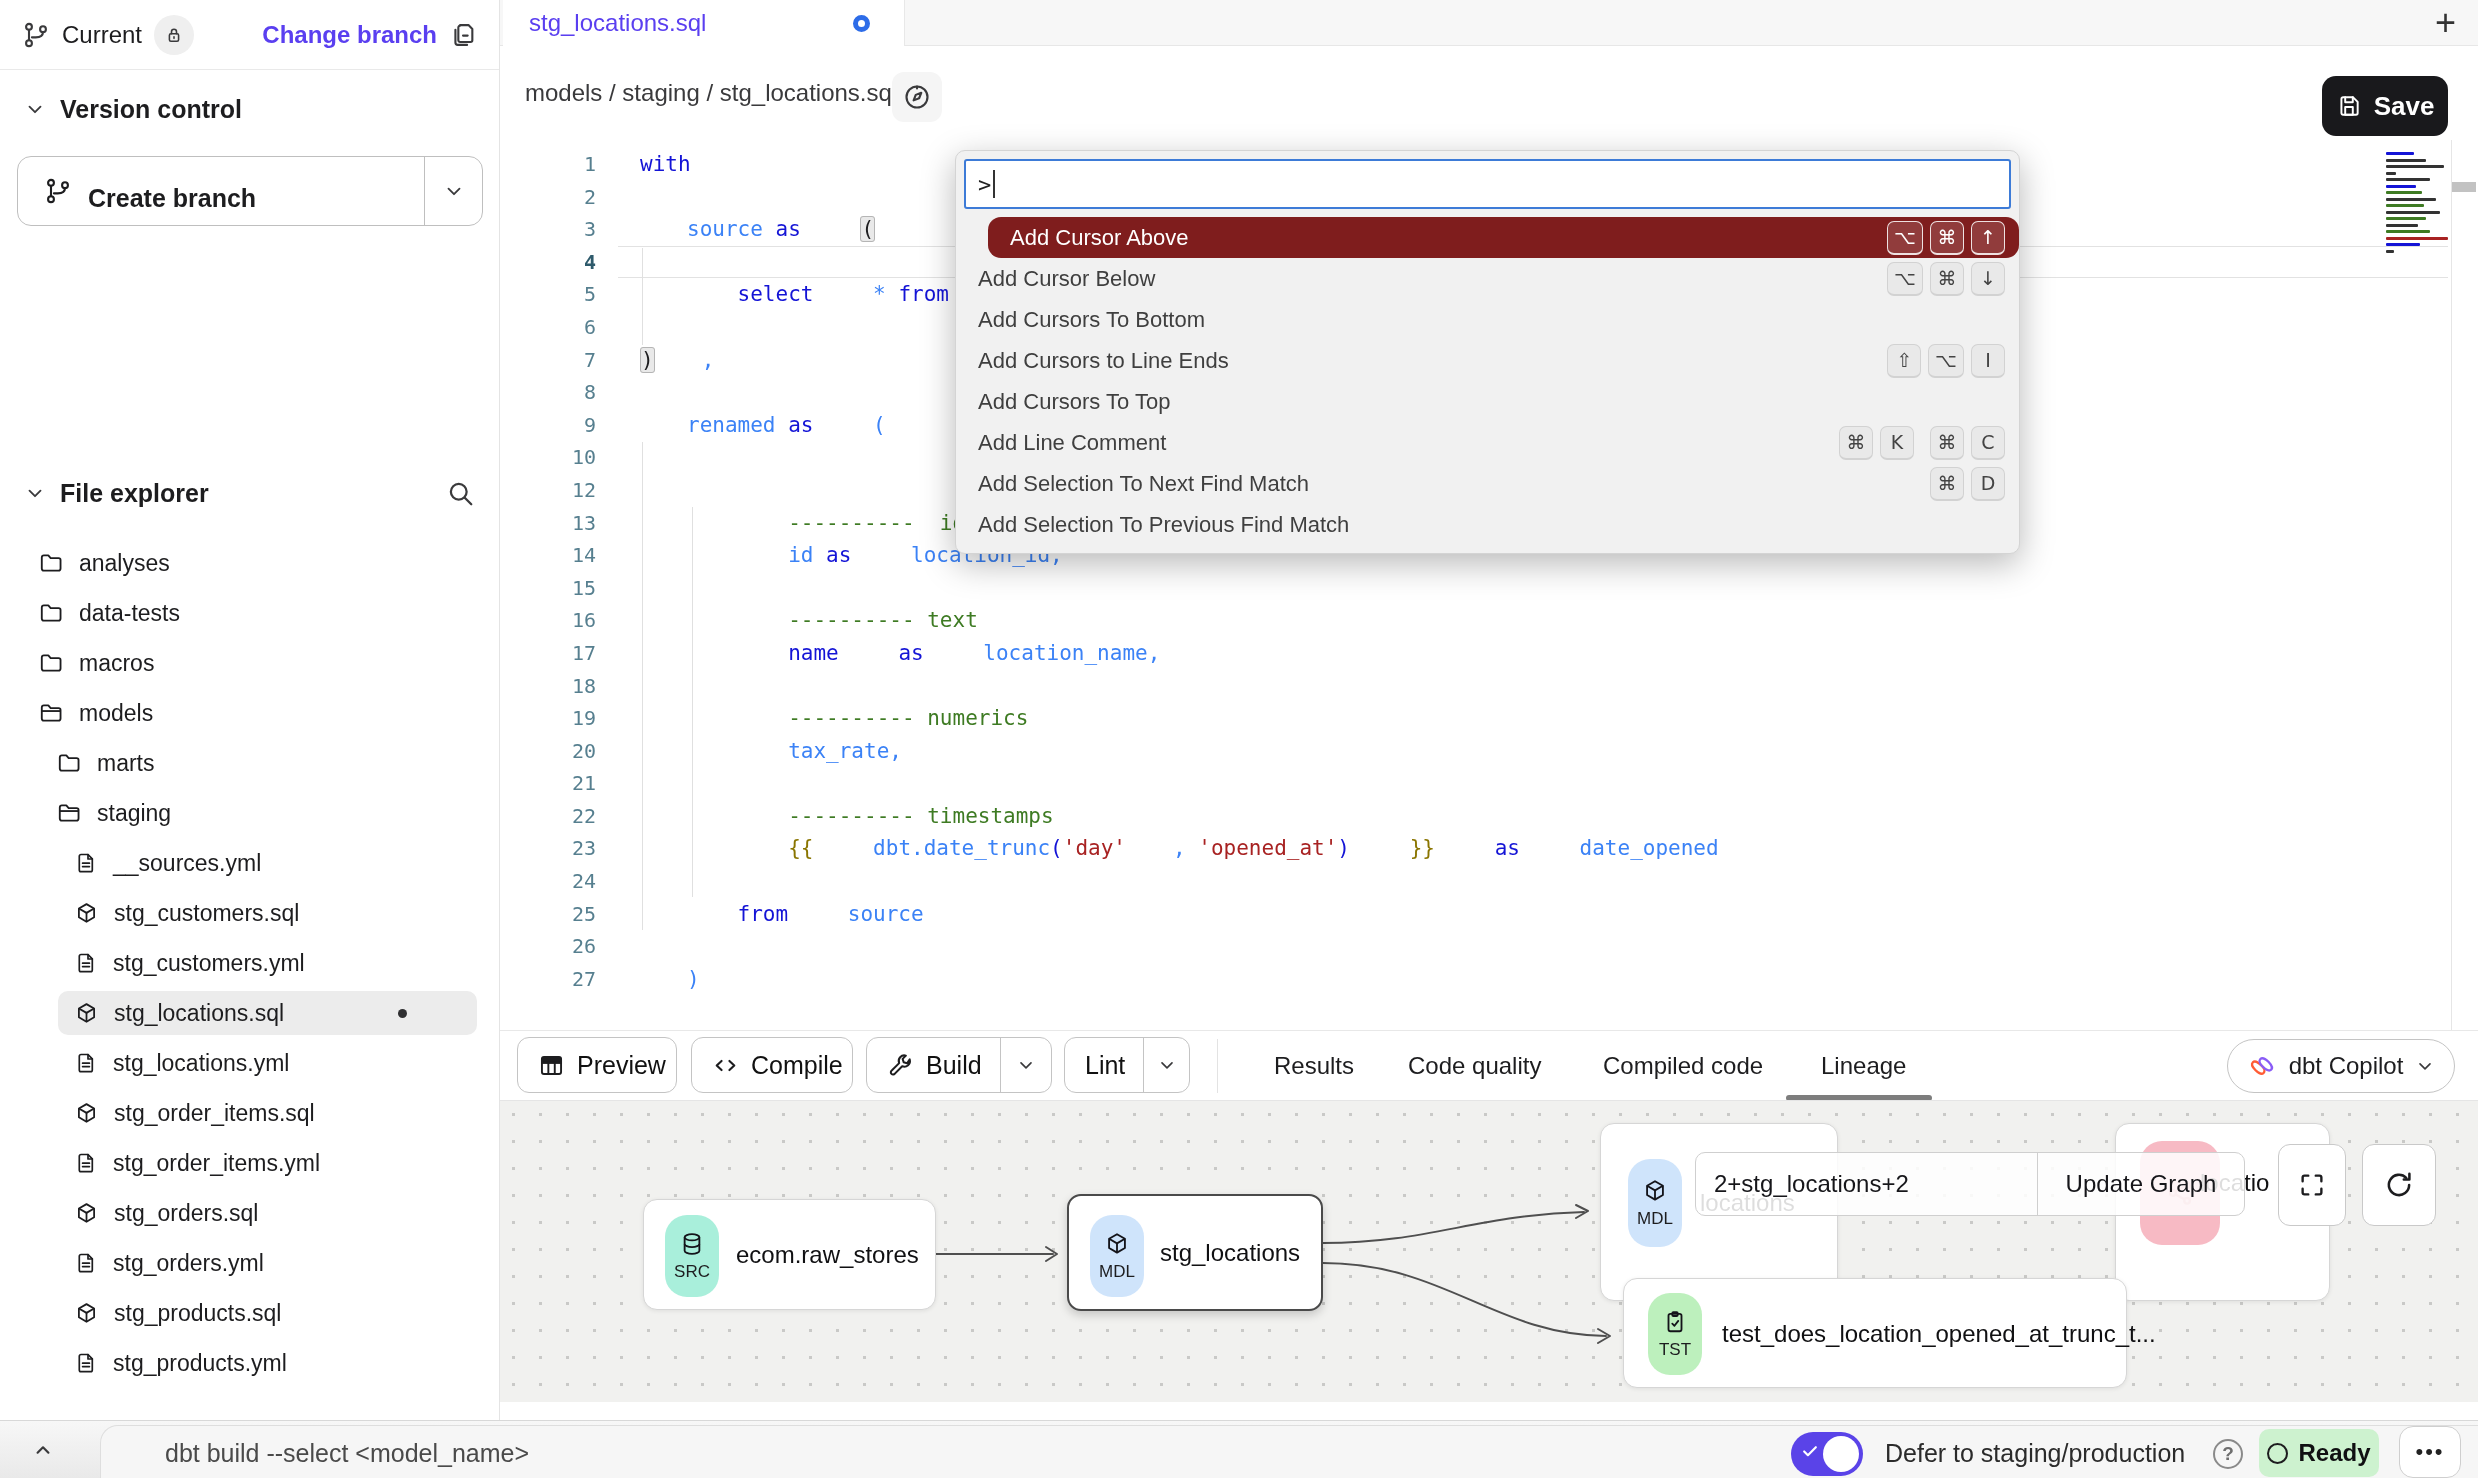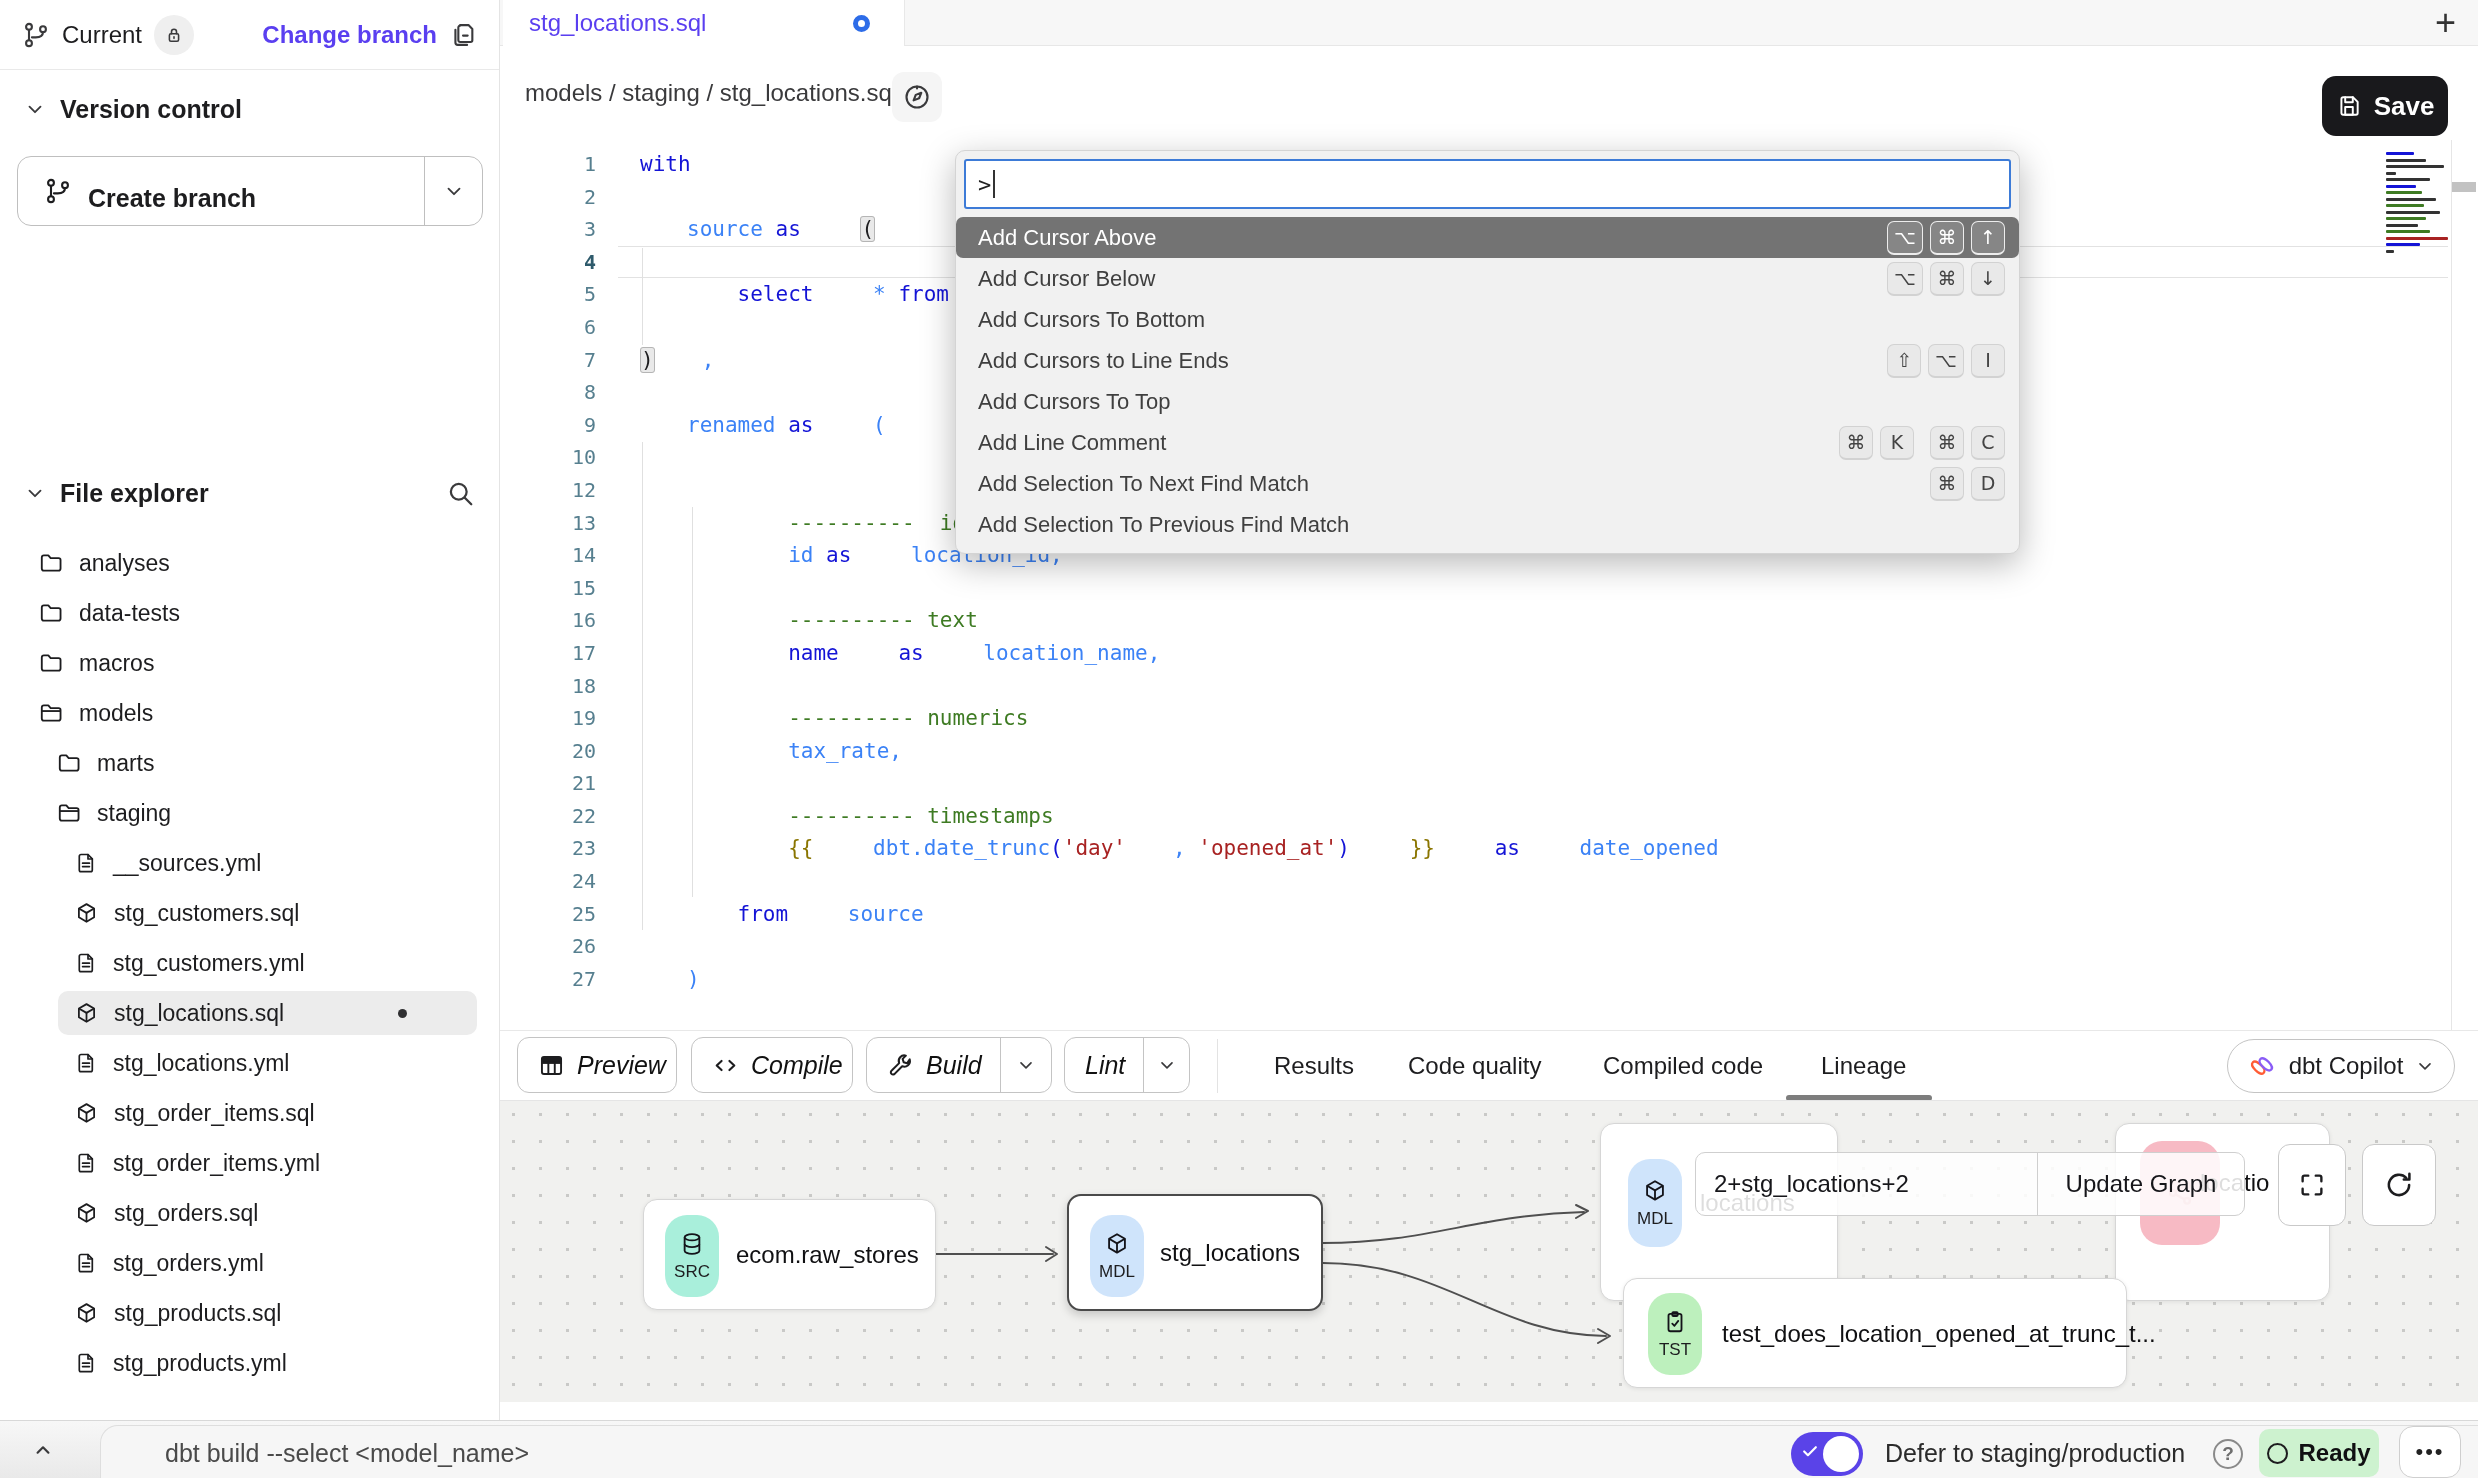--- a/index.html
+++ b/index.html
@@ -52,29 +52,29 @@
   #minimap { position:absolute; right:28px; top:12px; width:64px; }
   .mm-bar { height:3px; margin-bottom:3.5px; border-radius:1px; }
   #mm-divider { position:absolute; left:1951px; top:0; height:890px; width:1px; background:#e6e6e6; }
   #mm-slider { position:absolute; right:2px; top:42px; width:24px; height:10px; background:#c2c2c2; }
 
   
   #palette { position:absolute; left:455px; top:10px; width:1065px; background:#f1f1f1; border:1px solid #d4d4d4; border-radius:10px; box-shadow:0 10px 34px rgba(0,0,0,.28); padding-bottom:8px; overflow:hidden; z-index:40; font-family:"Liberation Sans",sans-serif; }
   .p-input { margin:8px; height:50px; background:#fff; border:2px solid #3d7bd7; border-radius:3px; display:flex; align-items:center; padding-left:12px; font-family:"DejaVu Sans Mono",monospace; font-size:22px; color:#222; }
   .p-caret { width:2px; height:28px; background:#333; margin-left:2px; }
   .p-row { height:41px; display:flex; align-items:center; padding:0 14px 0 22px; font-size:22px; color:#3f3f3f; cursor:pointer; }
-  .p-row.sel { background:#737373; color:#fff; border-radius:7px; }
+  .p-row.sel { background:#7f1d1d; color:#fff; border-radius:13px;margin-left:32px; }
   .p-keys { margin-left:auto; display:flex; gap:16px; }
   .kgroup { display:flex; gap:7px; }
   .kcap { min-width:34px; height:34px; padding:0 6px; border-radius:7px; background:#e9e9e9; border:1px solid #d2d2d2; border-bottom-width:2.5px; display:flex; align-items:center; justify-content:center; font-size:19px; color:#444; font-family:"DejaVu Sans",sans-serif; }
   .p-row.sel .kcap { background:rgba(255,255,255,.14); border-color:rgba(255,255,255,.85); color:#fff; }
 
   
   #toolbar { position:absolute; left:500px; top:1030px; width:1978px; height:70px; background:#fff; border-top:1px solid #e8e8e8; }
-  .tbtn { position:absolute; top:6px; height:56px; border:1.5px solid #c4c4c4; border-radius:12px; background:#fff; display:flex; align-items:center; font-size:25px; color:#111; cursor:pointer;font-style:italic; }
+  .tbtn { position:absolute; top:6px; height:56px; border:1.5px solid #c4c4c4; border-radius:12px; background:#fff; display:flex; align-items:center; font-size:25px; color:#111; cursor:pointer; }
   .tbtn .ti { margin:0 12px 0 20px; display:flex; }
   .tbtn .split2 { margin-left:18px; width:52px; height:100%; border-left:1.5px solid #c4c4c4; display:flex; align-items:center; justify-content:center; }
   #tb-sep { position:absolute; left:717px; top:8px; width:1px; height:54px; background:#e3e3e3; }
   .ptab { position:absolute; top:0; height:70px; line-height:70px; font-size:24px; color:#1d1d1f; cursor:pointer; }
   #ptab-underline { position:absolute; left:1286px; top:64px; width:146px; height:6px; background:#7d7d7d; border-radius:3px; }
   .copilot { position:absolute; left:1727px; top:8px; width:228px; height:54px; border:1.5px solid #c4c4c4; border-radius:27px; background:#fff; display:flex; align-items:center; justify-content:center; gap:12px; font-size:24px; font-weight:500; cursor:pointer; }
 
   
   #canvas { position:absolute; left:500px; top:1100px; width:1978px; height:302px; background-color:#f1f1ef; background-image:radial-gradient(circle,#c9c9c7 1.7px,transparent 1.9px); background-size:27px 27px; border-top:1px solid #e5e5e5; overflow:hidden; }
   #edges { position:absolute; left:0; top:0; }

